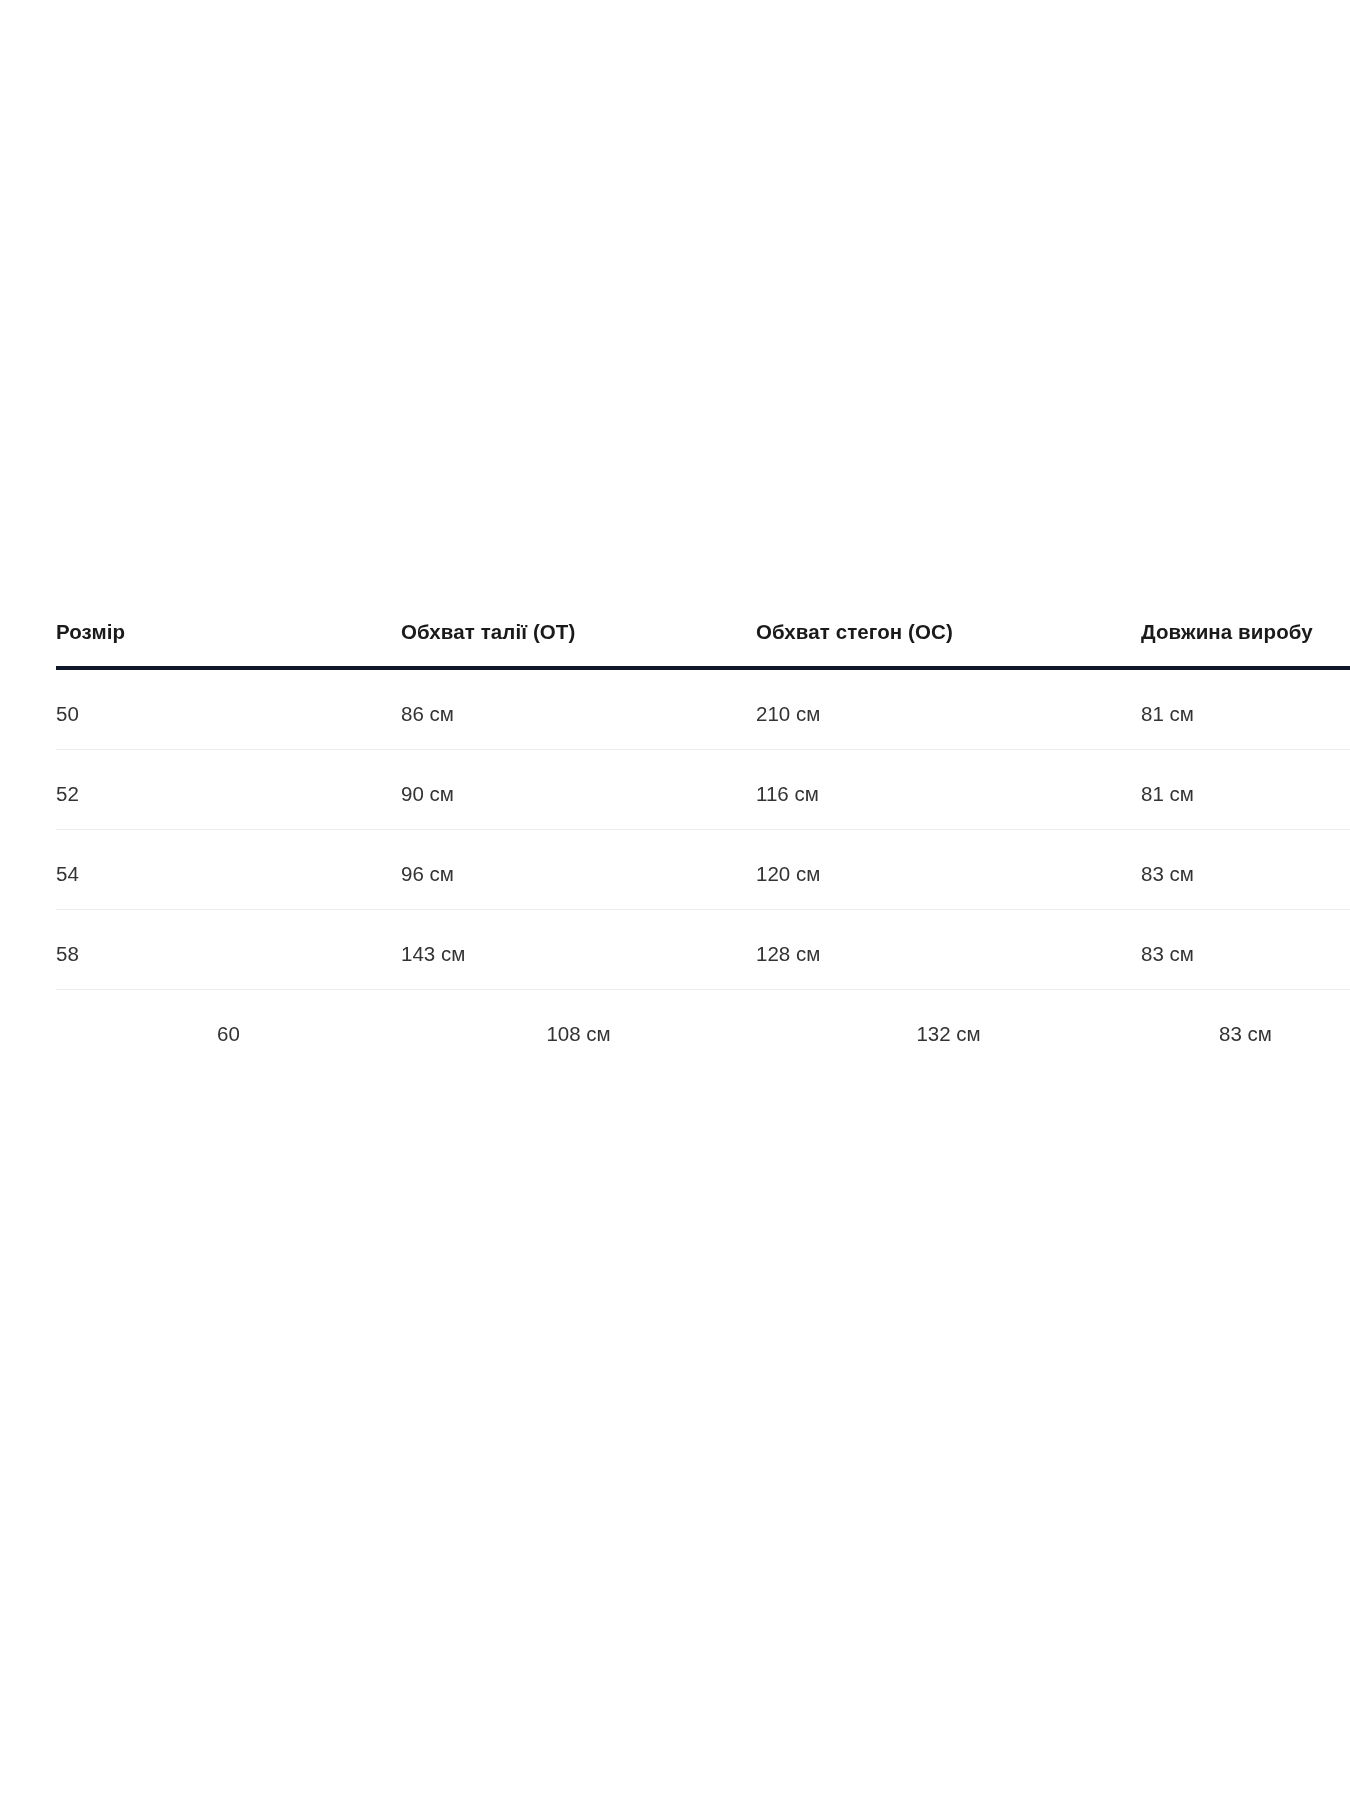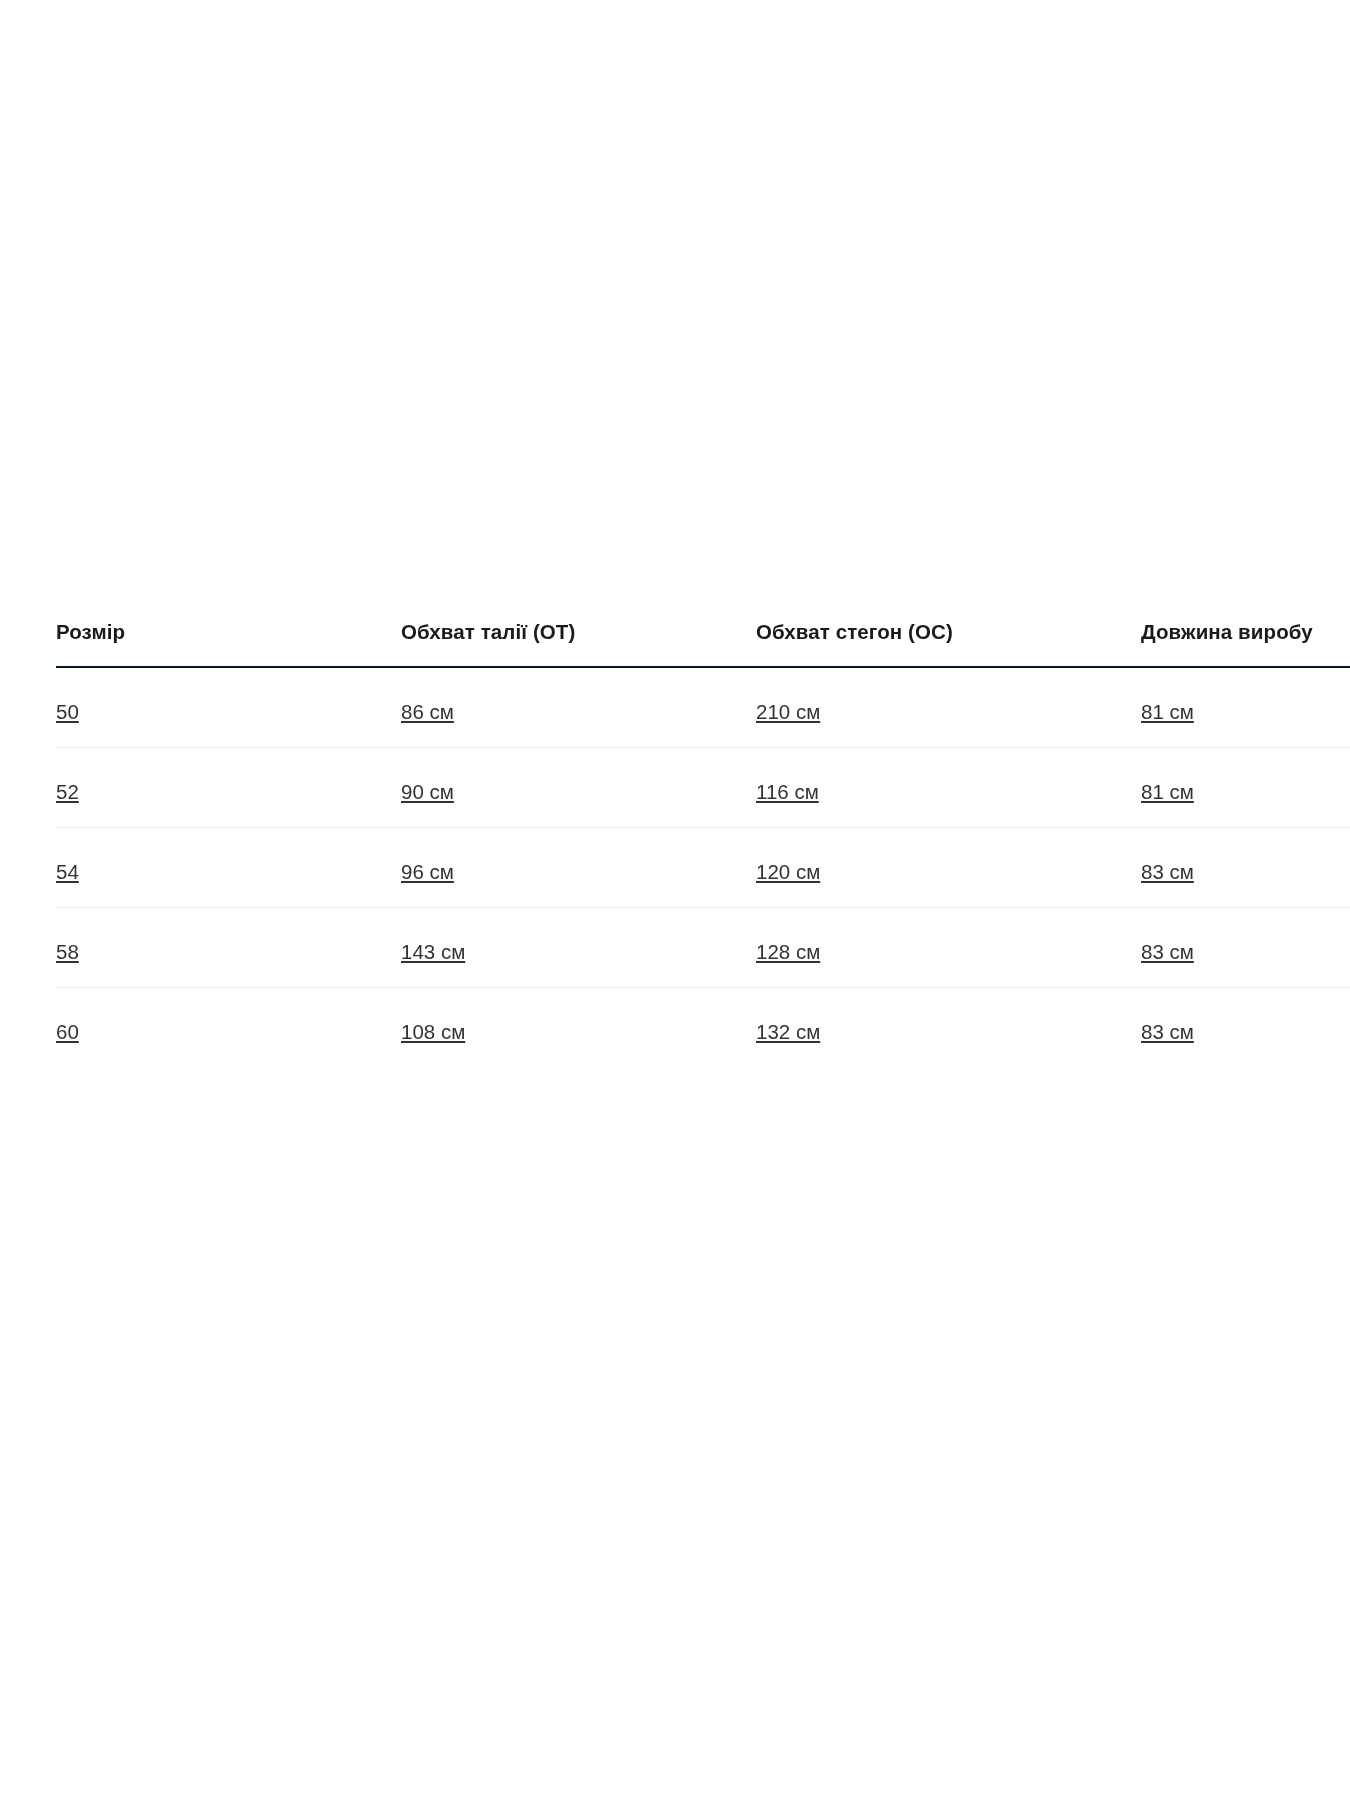--- a/index.html
+++ b/index.html
@@ -43,39 +43,39 @@
   table.size-table col.c1 { width: 355px; }
   table.size-table col.c2 { width: 385px; }
   table.size-table col.c3 { width: 209px; }
 
   table.size-table thead th {
     text-align: left;
     font-size: 20.5px;
     font-weight: 700;
     color: #1a1a1a;
     padding: 0 0 22px 0;
-    border-bottom: 2px solid #0f172a;
+    border-bottom: 4px solid #0f172a;
     white-space: nowrap;
     letter-spacing: 0.1px;
     margin-left: 40px;
   }
 
   table.size-table tbody td {
     text-align: left;
     font-size: 20.5px;
     font-weight: 400;
     color: #333333;
     padding: 32px 0 23px 0;
     border-bottom: 1px solid #ececec;
     white-space: nowrap;
-    text-decoration: underline;
   }
 
   table.size-table tbody tr:last-child td {
     border-bottom: none;
+    text-align: center;
   }
 </style>
 </head>
 <body>
 
 <div class="page">
 
   <div class="size-table-wrap">
     <table class="size-table">
       <colgroup>

